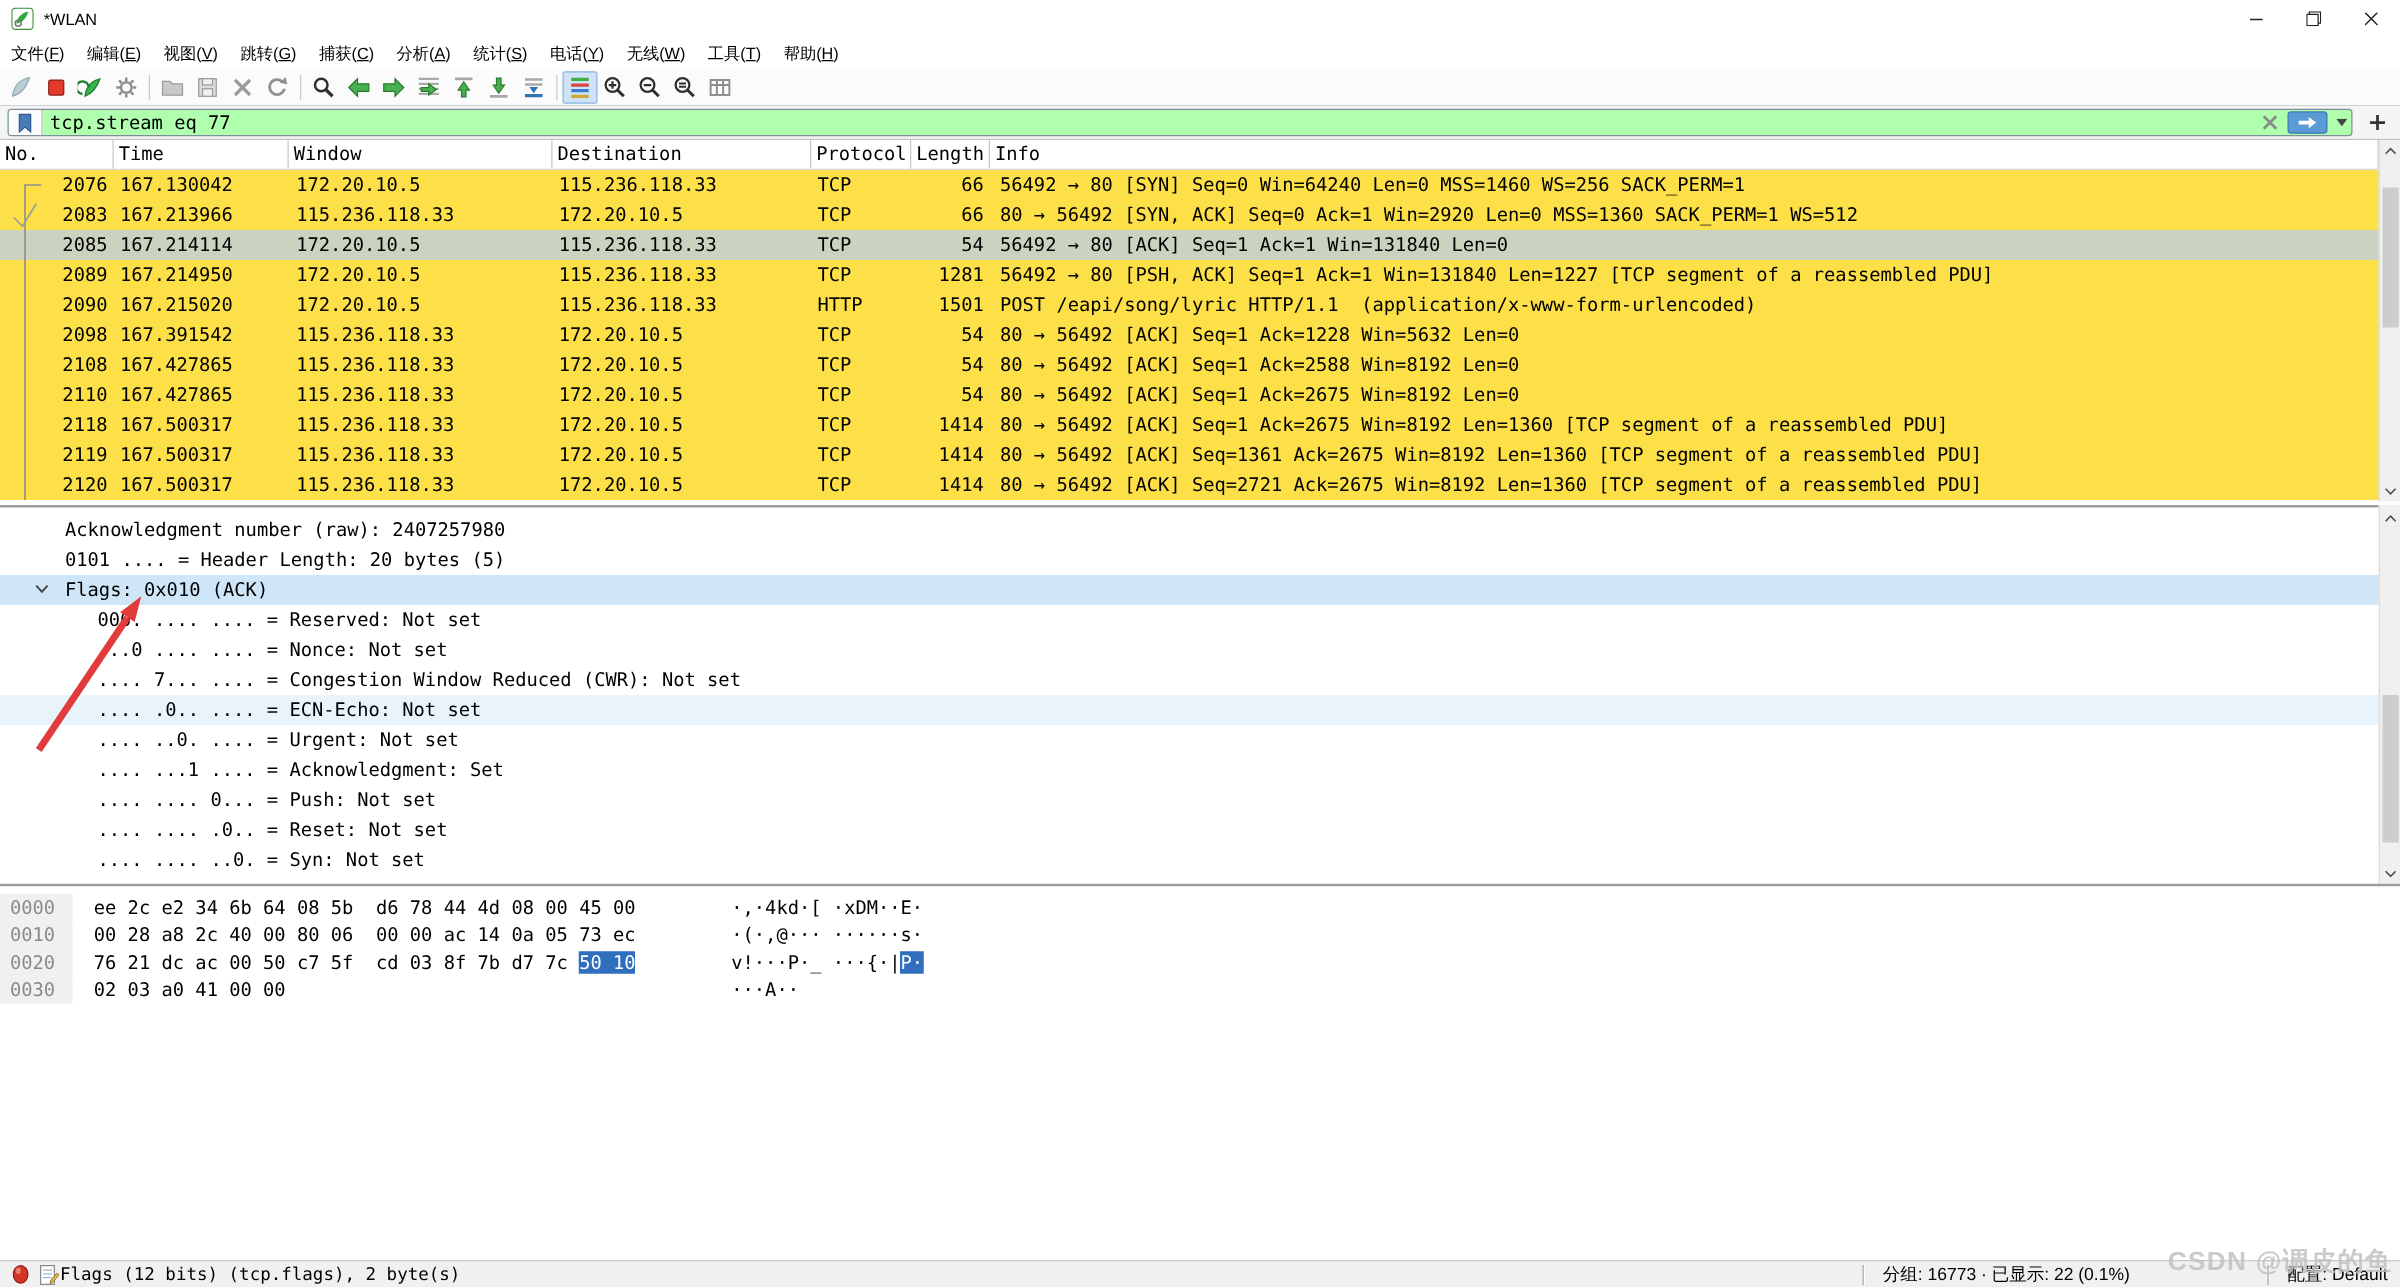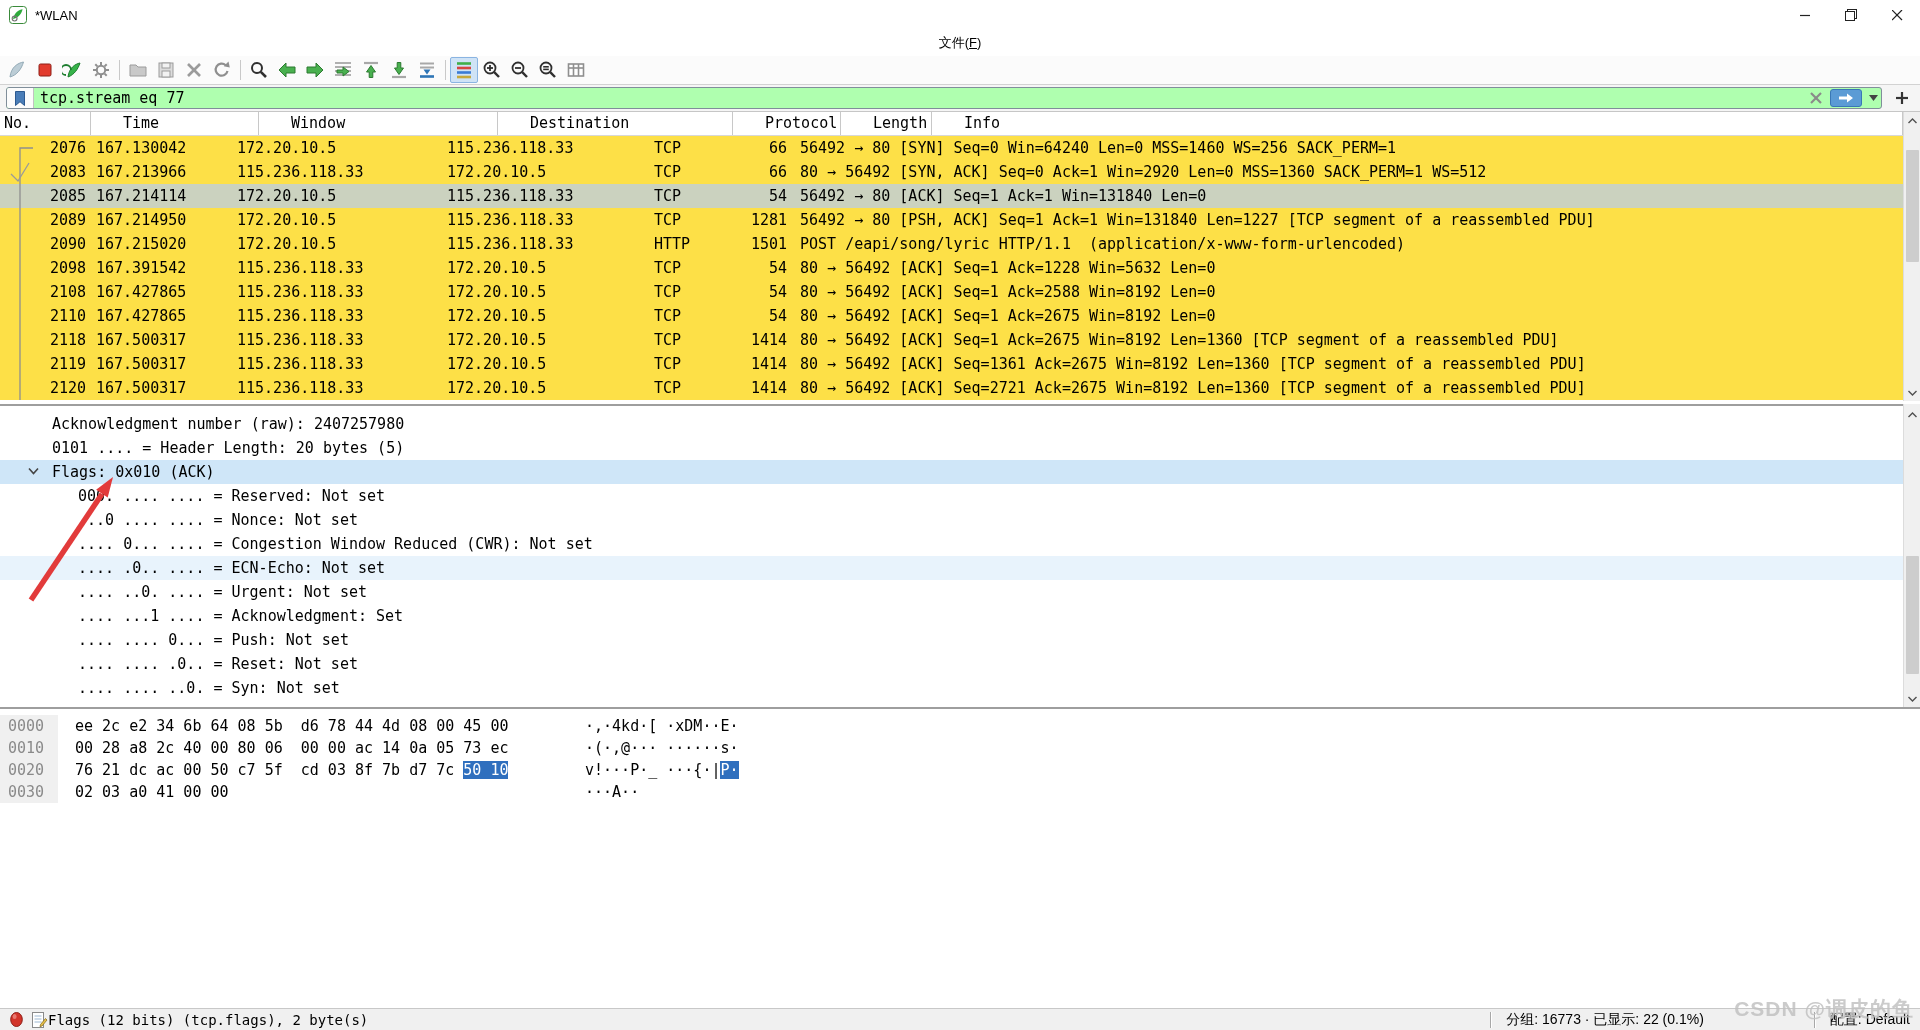--- a/index.html
+++ b/index.html
@@ -7,42 +7,42 @@
   .app { position:relative; width:1920px; height:1030px; font-family:"Liberation Sans","DejaVu Sans",sans-serif; color:#000; overflow:hidden; background:#fff; }
 
   
   .titlebar { position:absolute; left:0; top:0; width:1920px; height:30px; background:#ffffff; display:flex; align-items:center;justify-content:center; }
   .app-icon { width:18px; height:18px; margin-left:9px; }
   .title-text { font-size:13px; margin-left:8px; }
   .win-controls { margin-left:auto; display:flex; height:30px; }
   .win-btn { width:46px; height:30px; display:flex; align-items:center; justify-content:center; }
 
   
-  .menubar { position:absolute; left:0; top:30px; width:1920px; height:26px; background:#ffffff; display:flex; align-items:center; font-size:13px;flex-direction:column; }
+  .menubar { position:absolute; left:0; top:30px; width:1920px; height:26px; background:#ffffff; display:flex; align-items:center; font-size:13px; }
   .menu-item { padding:4px 9px; white-space:nowrap; }
   .menu-item u { text-decoration:underline; }
 
   
   .toolbar { position:absolute; left:0; top:56px; width:1920px; height:29px; background:#fbfbfb; border-bottom:1px solid #d2d2d2; display:flex; align-items:center; padding-left:3px; }
   .tbtn { width:28px; height:26px; display:flex; align-items:center; justify-content:center; border:1px solid transparent; border-radius:2px; background:transparent; }
   .tbtn.active { background:#cfe3f6; border:1px solid #8ab4e2; }
   .tsep { width:1px; height:20px; background:#c9c9c9; margin:0 4px; }
 
   
   .filterbar { position:absolute; left:0; top:85px; width:1920px; height:27px; background:#f5f5f5; border-bottom:1px solid #c6c6c6; display:flex; align-items:center; padding:0 6px; }
   .filter-field { flex:1; height:22px; border:1px solid #808e9a; border-radius:3px; background:#afffaf; display:flex; align-items:center; overflow:hidden; }
   .bookmark-seg { width:27px; height:100%; background:#fcfcfc; border-right:1px solid #c2c2c2; display:flex; align-items:center; justify-content:center; }
   .filter-input { flex:1; height:100%; border:none; outline:none; background:transparent; font-family:"DejaVu Sans Mono","Liberation Mono",monospace; font-size:15px; padding-left:6px; color:#000; }
   .clear-btn { width:22px; display:flex; align-items:center; justify-content:center; }
   .apply-btn { width:32px; height:18px; background:#5b9bd5; border:1px solid #3a77b5; border-radius:3px; display:flex; align-items:center; justify-content:center; margin:0 3px; }
   .caret-btn { width:16px; display:flex; align-items:center; justify-content:center; }
   .plus-btn { width:24px; height:22px; margin-left:8px; display:flex; align-items:center; justify-content:center; }
 
   
-  .plist-header { position:absolute; left:0; top:112px; width:1903px; height:24px; background:#ffffff; border-bottom:1px solid #d8d8d8; display:grid; grid-template-columns:91px 140px 211px 207px 80px 63px 1fr; font-family:"DejaVu Sans Mono","Liberation Mono",monospace; font-size:15px;gap:28px; }
+  .plist-header { position:absolute; left:0; top:112px; width:1903px; height:24px; background:#ffffff; border-bottom:1px solid #d8d8d8; display:grid; grid-template-columns:91px 140px 211px 207px 80px 63px 1fr; font-family:"DejaVu Sans Mono","Liberation Mono",monospace; font-size:15px; }
   .plist-header .hcell { border-right:1px solid #c8c8c8; padding-left:4px; line-height:23px; white-space:pre; overflow:hidden; }
   .plist-rows { position:absolute; left:0; top:136px; width:1903px; height:265px; background:#ffffff; }
   .prow { display:grid; grid-template-columns:91px 140px 211px 207px 80px 63px 1fr; height:24px; font-family:"DejaVu Sans Mono","Liberation Mono",monospace; font-size:15px; background:#fde047; }
   .prow.selected { background:#cbd2bf; }
   .prow div { line-height:24px; white-space:pre; overflow:hidden; }
   .c-no { text-align:right; padding-right:5px; }
   .c-time { padding-left:5px; }
   .c-src { padding-left:6px; }
   .c-dst { padding-left:5px; }
   .c-proto { padding-left:5px; }
@@ -456,21 +456,21 @@
   </div>
 
   <div class="details" id="details">
       <div class="dline ind1"><span>Acknowledgment number (raw): 2407257980</span></div>
       <div class="dline ind1"><span>0101 .... = Header Length: 20 bytes (5)</span></div>
       <div class="dline ind1 sel"><svg class="dexp" width="11" height="8" viewBox="0 0 11 8">
           <polyline points="1,1.5 5.5,6.5 10,1.5" fill="none" stroke="#444" stroke-width="1.6"></polyline>
         </svg><span>Flags: 0x010 (ACK)</span></div>
       <div class="dline ind2"><span>000. .... .... = Reserved: Not set</span></div>
       <div class="dline ind2"><span>...0 .... .... = Nonce: Not set</span></div>
-      <div class="dline ind2"><span>.... 0... .... = Congestion Window Reduced (CWR): Not set</span></div>
+      <div class="dline ind2"><span>.... 7... .... = Congestion Window Reduced (CWR): Not set</span></div>
       <div class="dline ind2 rel"><span>.... .0.. .... = ECN-Echo: Not set</span></div>
       <div class="dline ind2"><span>.... ..0. .... = Urgent: Not set</span></div>
       <div class="dline ind2"><span>.... ...1 .... = Acknowledgment: Set</span></div>
       <div class="dline ind2"><span>.... .... 0... = Push: Not set</span></div>
       <div class="dline ind2"><span>.... .... .0.. = Reset: Not set</span></div>
       <div class="dline ind2"><span>.... .... ..0. = Syn: Not set</span></div>
     </div>
 
   <div class="vscroll" style="top:404px;height:303px;">
     <div class="vs-arrow" style="top:2px;">

